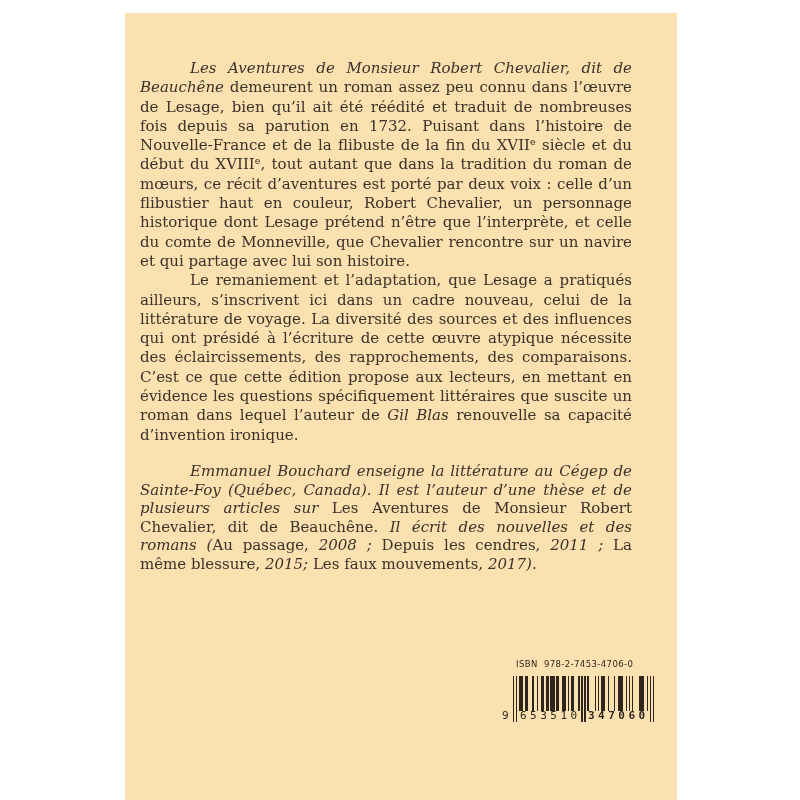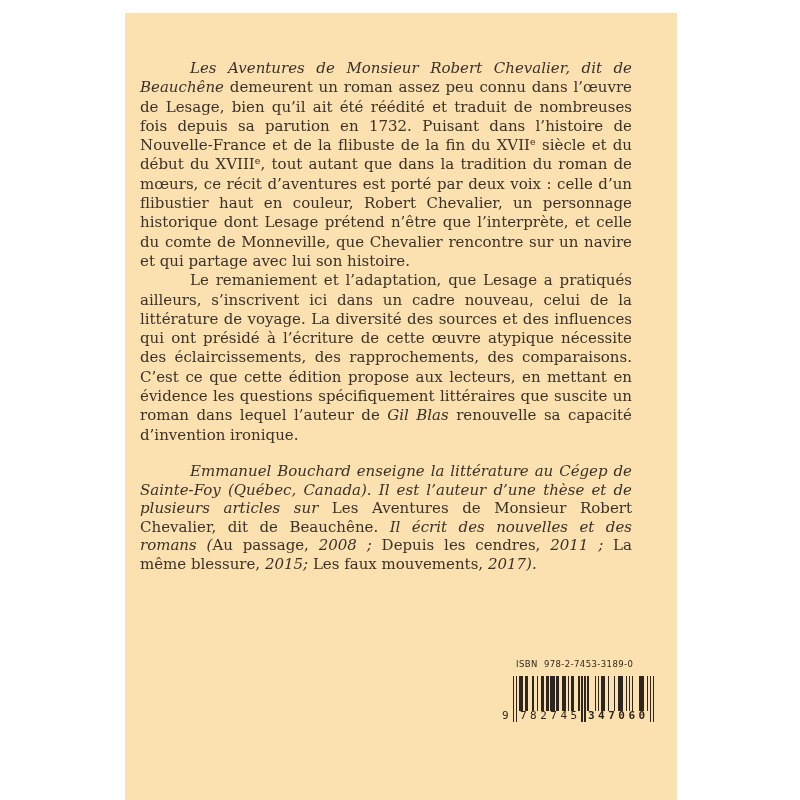--- a/index.html
+++ b/index.html
@@ -37,21 +37,21 @@
         <p><span class="it">Les Aventures de Monsieur Robert Chevalier, dit de Beauchêne</span><span> demeurent un roman assez peu connu dans l’œuvre de Lesage, bien qu’il ait été réédité et traduit de nombreuses fois depuis sa parution en 1732. Puisant dans l’histoire de Nouvelle-France et de la flibuste de la fin du XVIIᵉ siècle et du début du XVIIIᵉ, tout autant que dans la tradition du roman de mœurs, ce récit d’aventures est porté par deux voix : celle d’un flibustier haut en couleur, Robert Chevalier, un personnage historique dont Lesage prétend n’être que l’interprète, et celle du comte de Monneville, que Chevalier rencontre sur un navire et qui partage avec lui son histoire.</span></p>
         <p><span>Le remaniement et l’adaptation, que Lesage a pratiqués ailleurs, s’inscrivent ici dans un cadre nouveau, celui de la littérature de voyage. La diversité des sources et des influences qui ont présidé à l’écriture de cette œuvre atypique nécessite des éclaircissements, des rapprochements, des comparaisons. C’est ce que cette édition propose aux lecteurs, en mettant en évidence les questions spécifiquement littéraires que suscite un roman dans lequel l’auteur de </span><span class="it">Gil Blas</span><span> renouvelle sa capacité d’invention ironique.</span></p>
       </div>
 
     <div class="bio">
         <p><span class="">Emmanuel Bouchard enseigne la littérature au Cégep de Sainte-Foy (Québec, Canada). Il est l’auteur d’une thèse et de plusieurs articles sur </span><span class="up">Les Aventures de Monsieur Robert Chevalier, dit de Beauchêne. </span><span class="">Il écrit des nouvelles et des romans (</span><span class="up">Au passage, </span><span class="">2008 ; </span><span class="up">Depuis les cendres, </span><span class="">2011 ; </span><span class="up">La même blessure, </span><span class="">2015; </span><span class="up">Les faux mouvements, </span><span class="">2017).</span></p>
       </div>
 
 
     <div class="barcode">
-      <div class="isbn-label">ISBN  978-2-7453-3189-0</div>
+      <div class="isbn-label">ISBN  978-2-7453-4706-0</div>
       <div class="bars">
         <div id="ean-svg-holder">
             <svg width="141" height="46" viewBox="0 0 95 46" preserveAspectRatio="none" shape-rendering="crispEdges" fill="#2e261e">
               <rect x="0" y="0" width="1" height="46"></rect>
               <rect x="2" y="0" width="1" height="46"></rect>
               <rect x="4" y="0" width="3" height="35"></rect>
               <rect x="8" y="0" width="2" height="35"></rect>
               <rect x="13" y="0" width="1" height="35"></rect>
               <rect x="16" y="0" width="1" height="35"></rect>
               <rect x="19" y="0" width="2" height="35"></rect>
@@ -75,20 +75,20 @@
               <rect x="78" y="0" width="1" height="35"></rect>
               <rect x="80" y="0" width="1" height="35"></rect>
               <rect x="85" y="0" width="3" height="35"></rect>
               <rect x="90" y="0" width="1" height="35"></rect>
               <rect x="92" y="0" width="1" height="46"></rect>
               <rect x="94" y="0" width="1" height="46"></rect>
             </svg>
           </div>
         <div class="ean-digits">
           <span class="ean-first">9</span>
-          <span class="ean-left">782745</span>
+          <span class="ean-left">653510</span>
           <span class="ean-right">347060</span>
         </div>
       </div>
     </div>
 
   </div>
 </div>
 
 </body></html>

